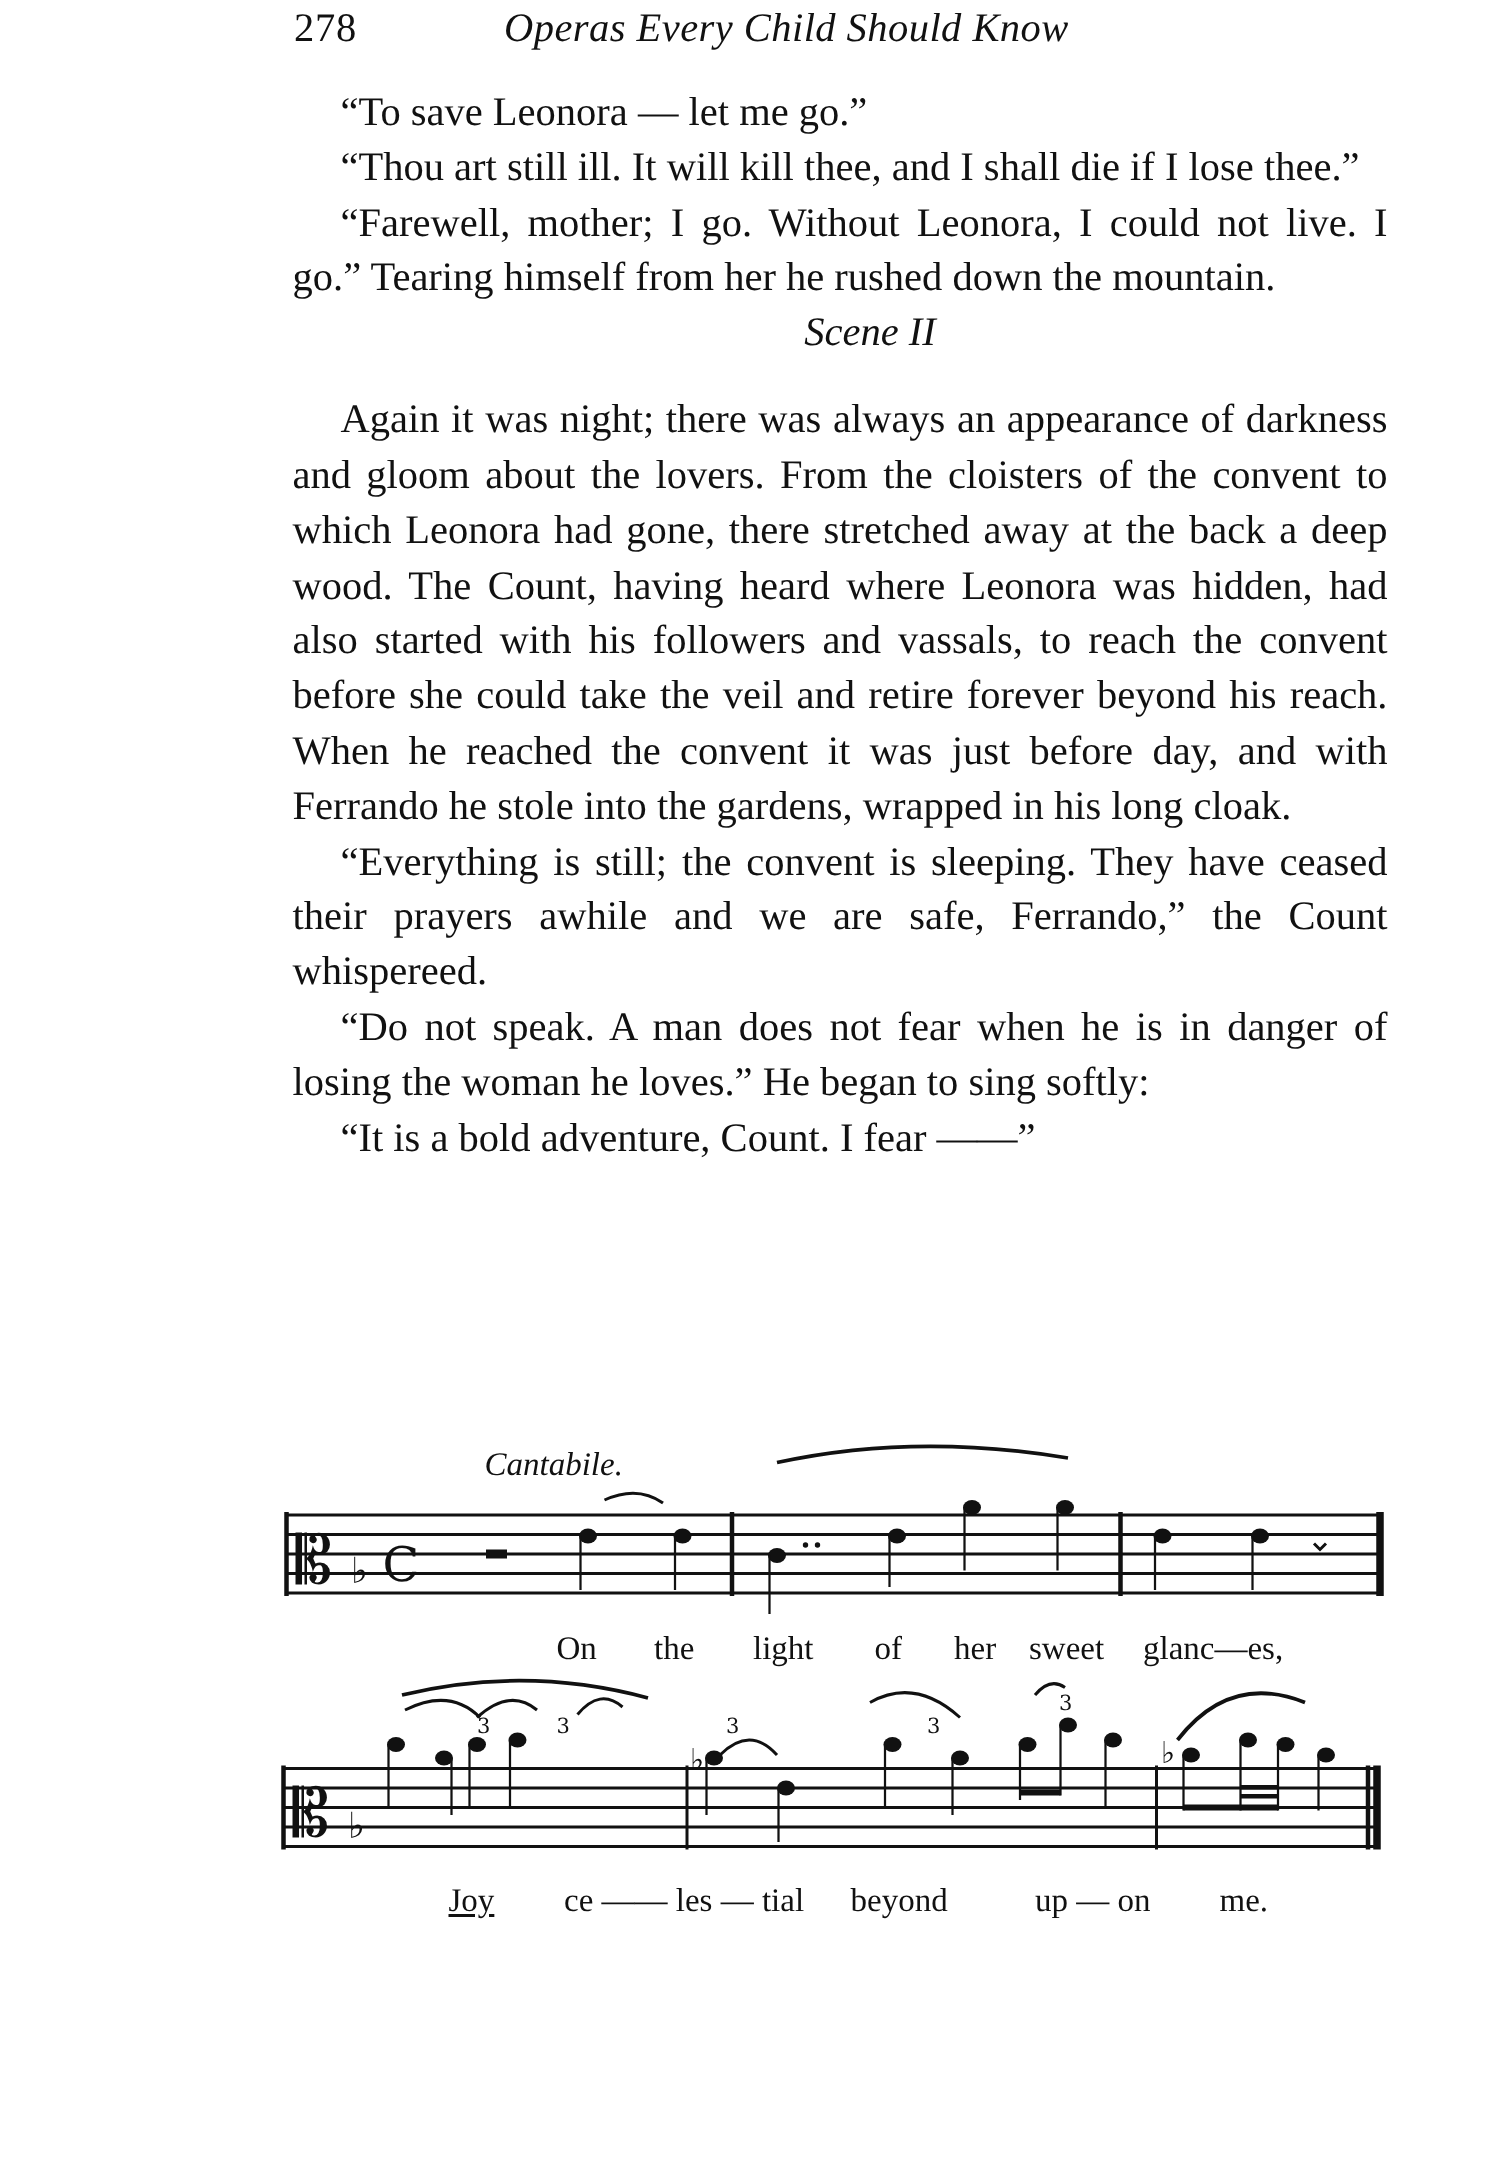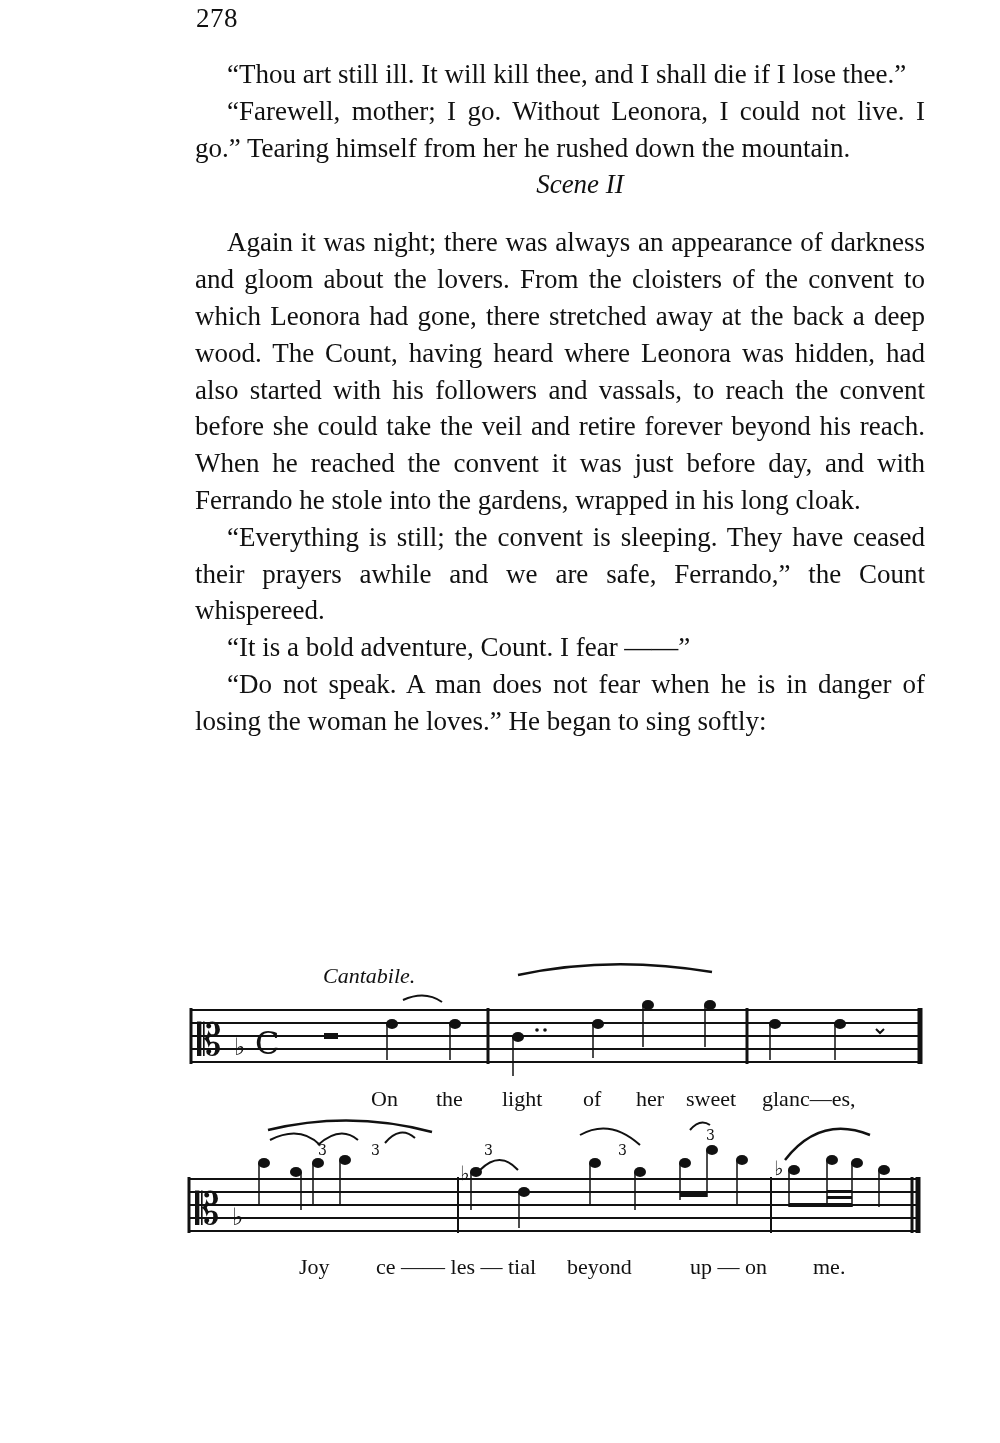--- a/index.html
+++ b/index.html
@@ -16,30 +16,32 @@
   .music { position: absolute; left: 0; top: 0; width: 1000px; height: 1144px; pointer-events: none; }
   .music svg { position: absolute; left: 0; top: 0; }
   .lyric { position: absolute; font-size: 22px; line-height: 26px; }
   .tempo { position: absolute; font-style: italic; font-size: 22px; }
 </style>
 </head>
 <body>
 
 <div class="running-head">
   <span class="page-number">278</span>
+  <span class="book-title">Operas Every Child Should Know</span>
 </div>
 
 <div class="text-block">
+  <p class="para">“To save Leonora — let me go.”</p>
   <p class="para">“Thou art still ill.  It will kill thee, and I shall die if I lose thee.”</p>
   <p class="para">“Farewell, mother; I go.  Without Leonora, I could not live.  I go.”  Tearing himself from her he rushed down the mountain.</p>
   <p class="scene-heading">Scene II</p>
   <p class="para">Again it was night; there was always an appearance of darkness and gloom about the lovers.  From the cloisters of the convent to which Leonora had gone, there stretched away at the back a deep wood.  The Count, having heard where Leonora was hidden, had also started with his followers and vassals, to reach the convent before she could take the veil and retire forever beyond his reach.  When he reached the convent it was just before day, and with Ferrando he stole into the gardens, wrapped in his long cloak.</p>
   <p class="para">“Everything is still; the convent is sleeping.  They have ceased their prayers awhile and we are safe, Ferrando,” the Count whispereed.</p>
+  <p class="para">“Do not speak.  A man does not fear when he is in danger of losing the woman he loves.”  He began to sing softly:</p>
   <p class="para">“It is a bold adventure, Count.  I fear ——”</p>
-  <p class="para">“Do not speak.  A man does not fear when he is in danger of losing the woman he loves.”  He began to sing softly:</p>
 </div>
 
 <div class="music">
   <span class="tempo" style="left:323px; top:963px;">Cantabile.</span>
 
   <svg width="1000" height="1443">
     <g stroke="#111" stroke-width="2" fill="none">
       <line x1="190" y1="1010" x2="922" y2="1010"></line>
       <line x1="190" y1="1023" x2="922" y2="1023"></line>
       <line x1="190" y1="1036" x2="922" y2="1036"></line>
@@ -148,18 +150,18 @@
         <line x1="827" y1="1160" x2="827" y2="1207" stroke="#111" stroke-width="1.5"></line>
       <ellipse cx="857" cy="1163" rx="6" ry="5"></ellipse>
         <line x1="852" y1="1163" x2="852" y2="1207" stroke="#111" stroke-width="1.5"></line>
       <ellipse cx="884" cy="1170" rx="6" ry="5"></ellipse>
         <line x1="879" y1="1170" x2="879" y2="1207" stroke="#111" stroke-width="1.5"></line>
       <rect x="789" y="1203" width="63" height="4"></rect>
       <rect x="827" y="1190" width="25" height="3"></rect>
         <rect x="827" y="1196" width="25" height="3"></rect>
     </g>
   </svg>
-  <span class="lyric" style="left:299px; top:1254px;">Joy</span>
+  <span class="lyric" style="left:299px; top:1254px;text-decoration:underline;">Joy</span>
   <span class="lyric" style="left:376px; top:1254px;">ce —— les — tial</span>
   <span class="lyric" style="left:567px; top:1254px;">beyond</span>
   <span class="lyric" style="left:690px; top:1254px;text-align:center;">up — on</span>
   <span class="lyric" style="left:813px; top:1254px;">me.</span>
 </div>
 
 </body></html>

